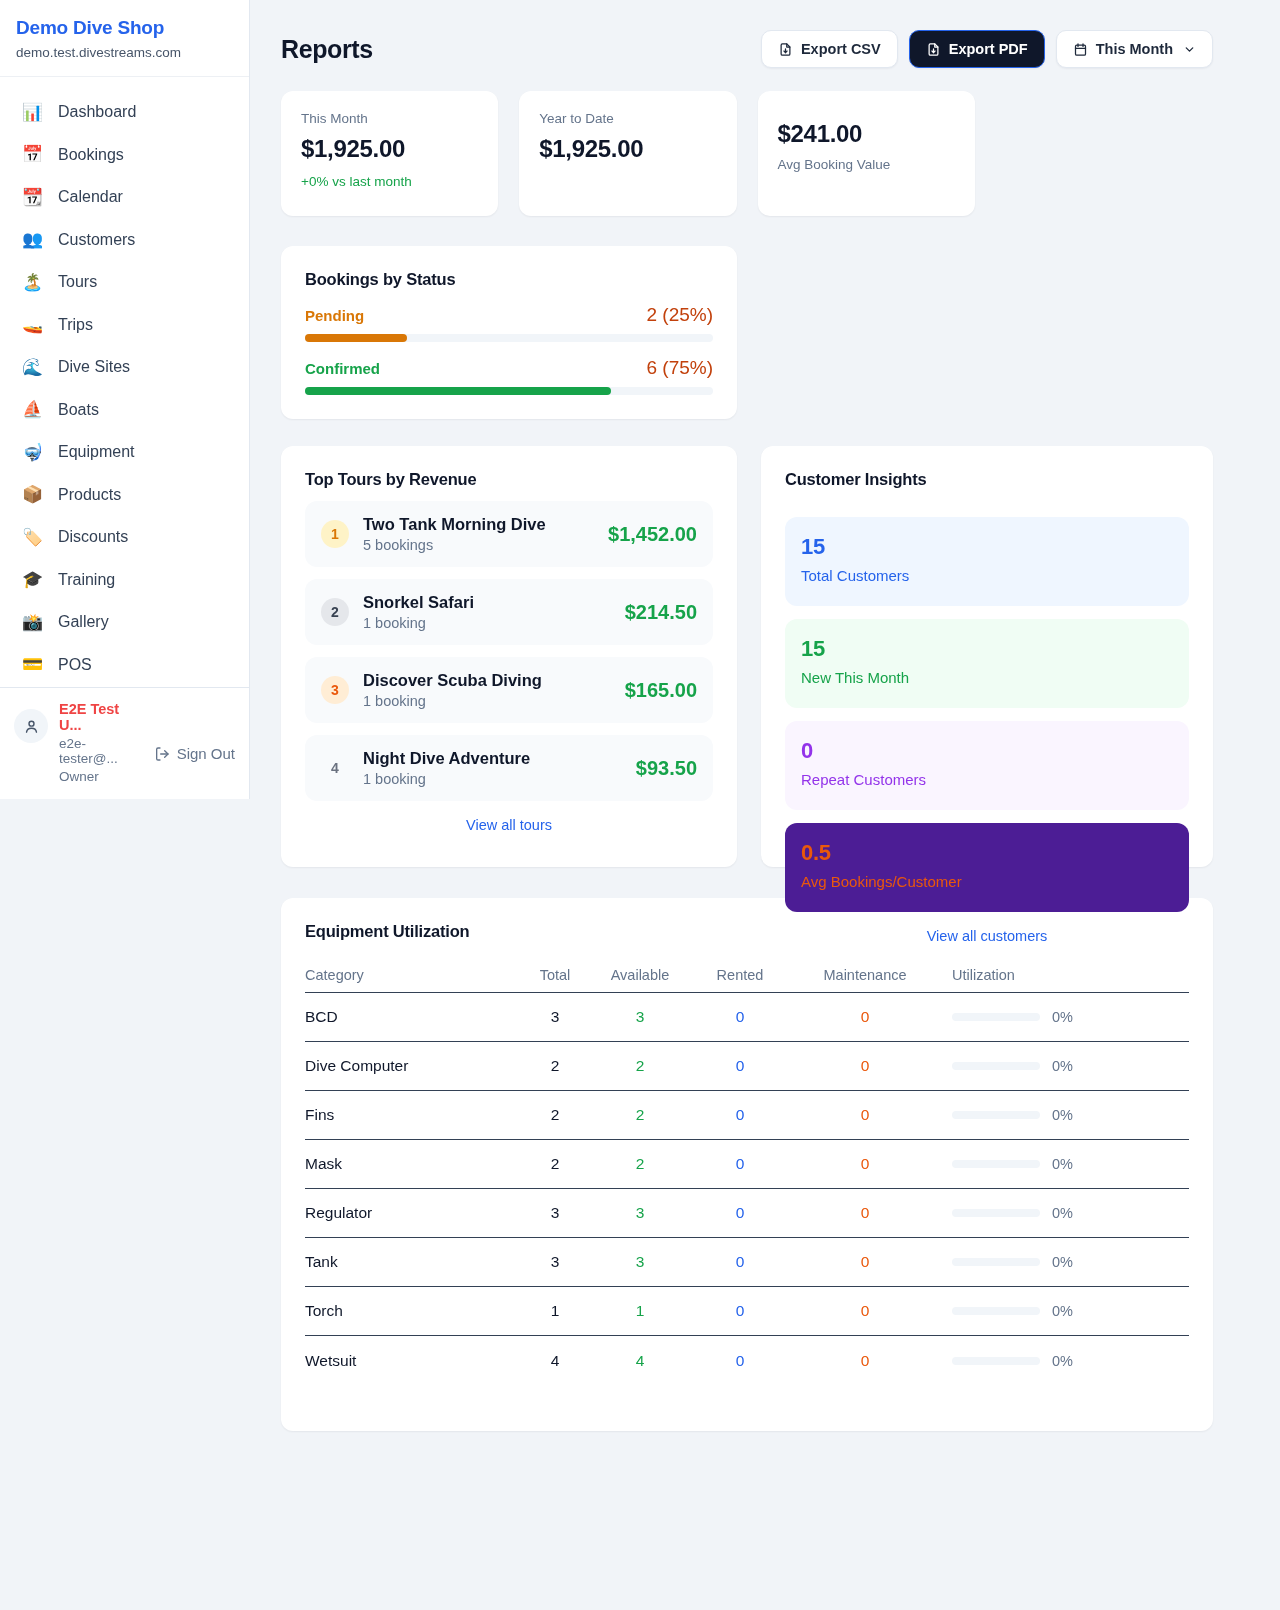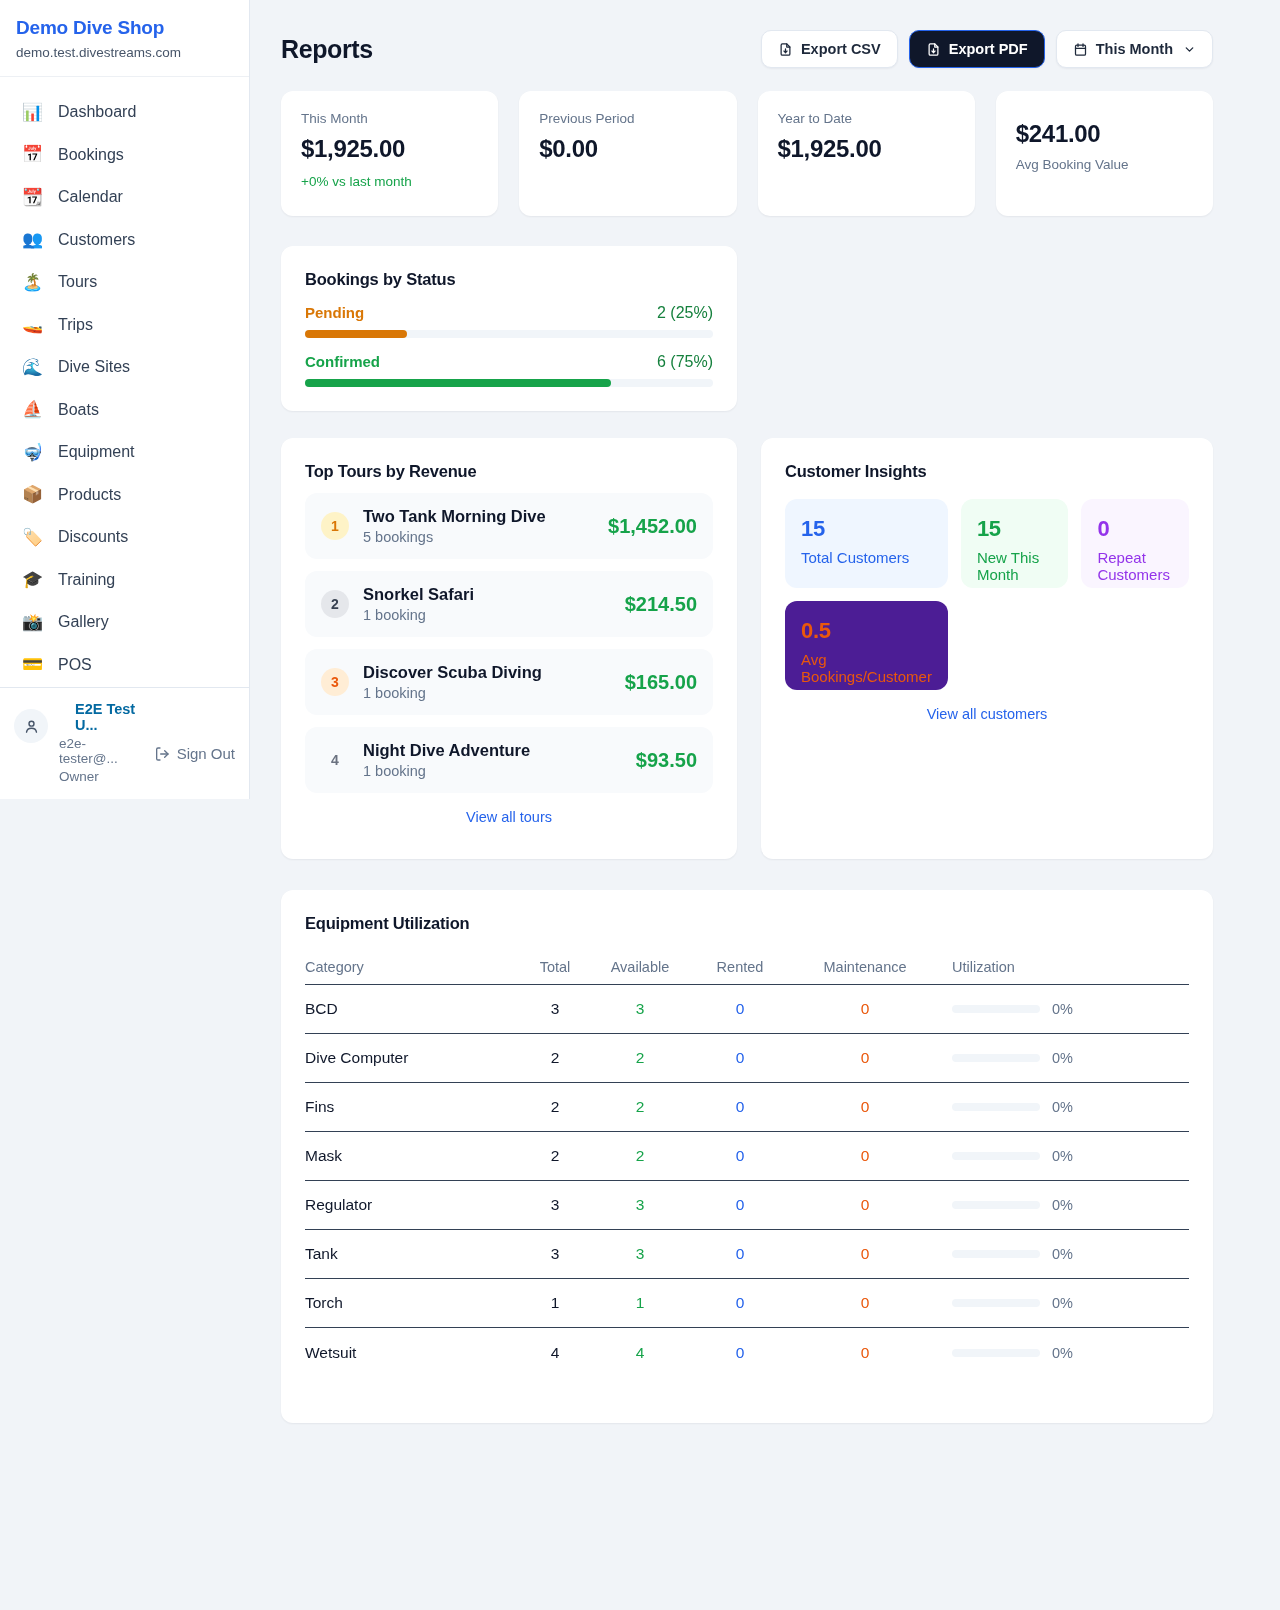--- a/index.html
+++ b/index.html
@@ -35,21 +35,21 @@
     padding:13px 14px 15px;
     display:flex; gap:11px; background:#fff;
   }
   .avatar {
     width:34px; height:34px; border-radius:50%;
     background:#f1f5f9; color:#475569;
     display:flex; align-items:center; justify-content:center;
     margin-top:8px; flex:none;
   }
   .user-info { flex:1; min-width:0; }
-  .user-name { font-weight:bold; font-size:14.5px; color:#0369a1;margin-left:16px; }
+  .user-name { font-weight:bold; font-size:14.5px; color:#ef4444; }
   .user-email { font-size:13.5px; color:#64748b; margin-top:3px; }
   .user-role { font-size:13.5px; color:#64748b; margin-top:3px; }
   .sign-out {
     display:flex; align-items:center; gap:7px;
     color:#64748b; font-size:15px; margin-top:22px;
     white-space:nowrap; cursor:pointer; background:none; border:none;
     font-family:inherit;
   }
   
   .main { position:absolute; left:250px; top:0; width:1030px; padding:30px 0 0 31px; }
@@ -78,21 +78,21 @@
   .stat-delta { font-size:13.5px; color:#16a34a; margin-top:11px; }
   .stat-label-bottom { font-size:13.5px; color:#64748b; margin-top:9px; }
   
   .card { background:#fff; border-radius:12px; box-shadow:0 1px 2px rgba(16,24,40,.06); padding:24px; }
   .card-title { font-size:16.5px; font-weight:700; color:#0f172a; letter-spacing:-0.2px; }
   .charts-row { display:grid; grid-template-columns:456px 452px; gap:24px; margin-bottom:27px; align-items:start; }
   .revenue-chart { margin-top:17px; height:186px; background:#2b64ea; }
   .status-row { margin-top:15px; }
   .status-head { display:flex; justify-content:space-between; align-items:baseline; }
   .status-label { font-size:15px; font-weight:600; }
-  .status-value { font-size:16px; color:#15803d; }
+  .status-value { font-size:19px; color:#c2410c; }
   .track { height:8px; background:#f1f5f9; border-radius:4px; margin-top:8px; }
   .fill { height:8px; border-radius:4px; }
   
   .row3 { display:grid; grid-template-columns:456px 452px; gap:24px; margin-bottom:31px; }
   .row3 > .card { height:421px; }
   .tour-row {
     display:flex; align-items:center; gap:14px;
     background:#f8fafc; border-radius:12px; padding:0 16px;
     height:66px; margin-top:12px;
   }
@@ -102,21 +102,21 @@
     display:flex; align-items:center; justify-content:center;
     font-size:14px; font-weight:600;
   }
   .tour-name { font-size:16.5px; font-weight:600; color:#0f172a; }
   .tour-bookings { font-size:14.5px; color:#64748b; margin-top:3px; }
   .tour-revenue { margin-left:auto; font-size:20px; font-weight:700; color:#16a34a; }
   .view-all {
     display:block; text-align:center; color:#2563eb; font-size:14.5px;
     margin-top:16px; text-decoration:none; cursor:pointer;
   }
-  .insight-grid { display:grid; grid-template-columns:1fr 1fr 1fr; gap:13px; margin-top:18px; }
+  .insight-grid { display:grid; grid-template-columns:1fr; gap:13px; margin-top:28px; }
   .insight-tile { border-radius:12px; padding:17px 16px; height:89px; }
   .insight-value { font-size:22px; font-weight:800; letter-spacing:-0.3px; }
   .insight-label { font-size:15px; margin-top:7px; }
   
   .equipment-card { height:533px; }
   .equip-table { margin-top:16px; }
   .equip-header, .equip-row {
     display:grid;
     grid-template-columns:215px 70px 100px 100px 150px 1fr;
     align-items:center;
@@ -292,25 +292,20 @@
 
     <div class="stats-row">
 
         <div class="stat-card">
           <div class="stat-label-top">This Month</div>
           <div class="stat-value">$1,925.00</div>
           <div class="stat-delta">+0% vs last month</div>
 
         </div>
 
-        <div class="stat-card">
-          <div class="stat-label-top">Previous Period</div>
-          <div class="stat-value">$0.00</div>
-
-        </div>
 
         <div class="stat-card">
           <div class="stat-label-top">Year to Date</div>
           <div class="stat-value">$1,925.00</div>
 
         </div>
 
         <div class="stat-card">
 
           <div class="stat-value">$241.00</div>

